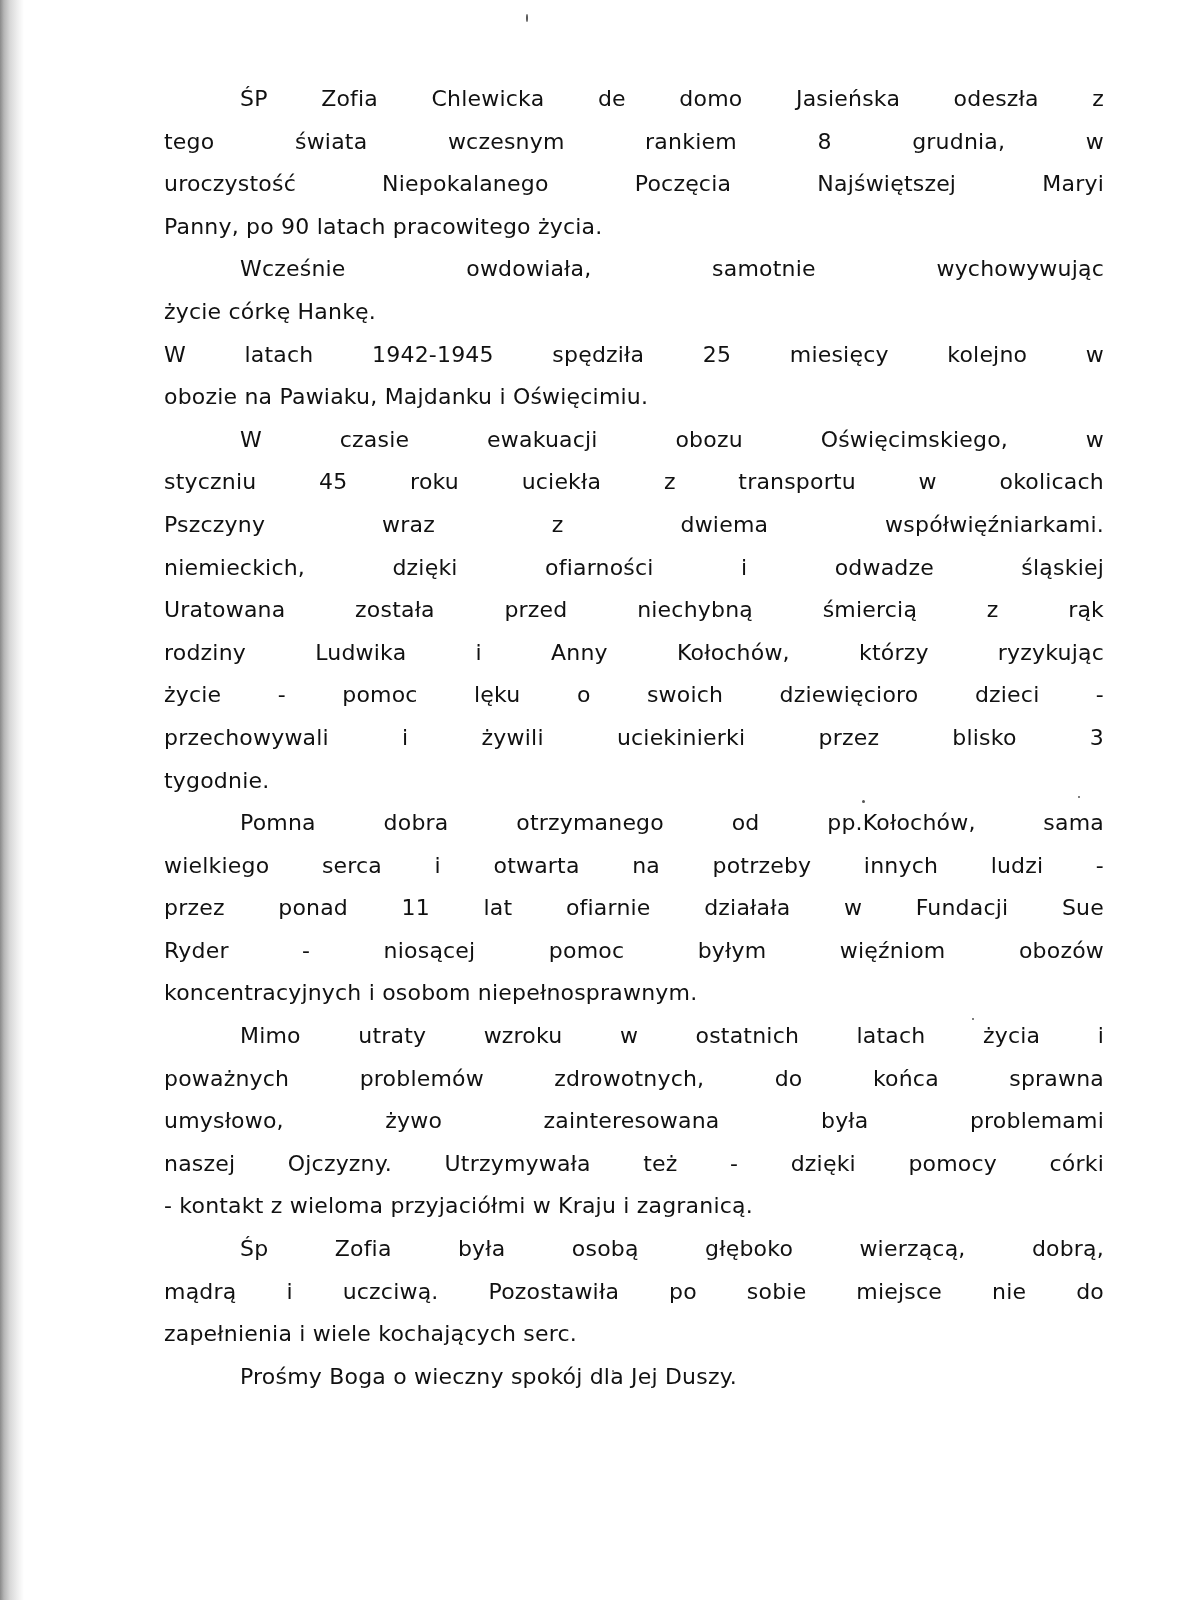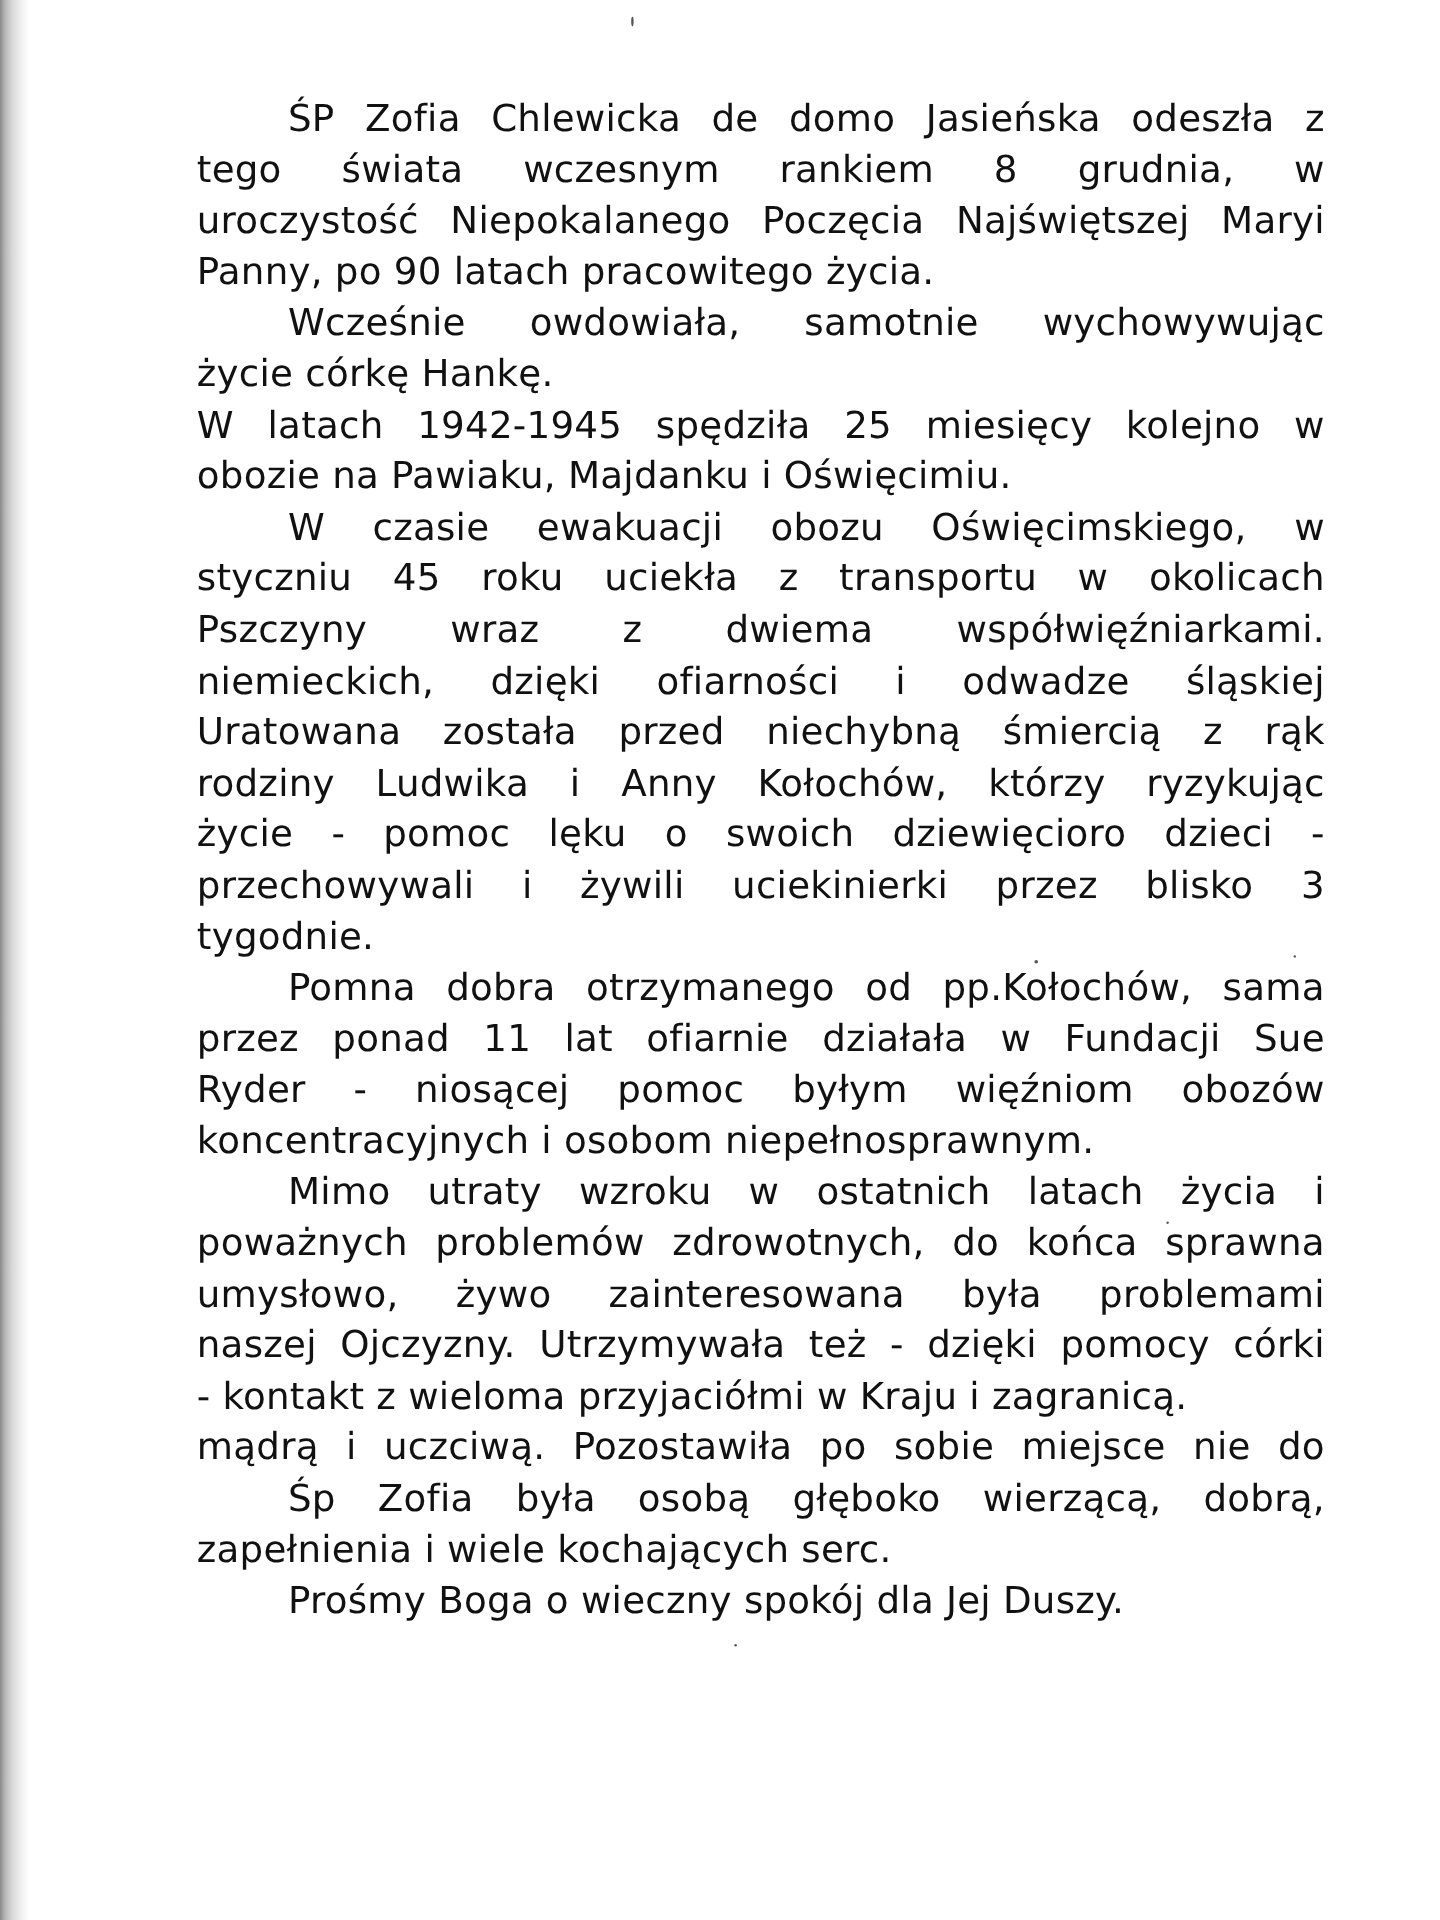--- a/index.html
+++ b/index.html
@@ -24,21 +24,21 @@
       background: linear-gradient(to right, #8a8a8a 0px, #b5b5b5 4px, #d8d8d8 10px, #f0f0f0 18px, #ffffff 24px);
     }
     .page {
       position: absolute;
       left: 164px;
       top: 78px;
       width: 940px;
     }
     .line {
       display: block;
-      font-size: 31px;
+      font-size: 22px;
       line-height: 42.6px;
       height: 42.6px;
       white-space: nowrap;
       letter-spacing: 0.2px;
       font-weight: 400;
       font-family: "DejaVu Sans", sans-serif;
     }
     .line.justify {
       text-align: justify;
       text-align-last: justify;
@@ -80,34 +80,35 @@
       <span class="line justify">Pszczyny wraz z dwiema współwięźniarkami.</span>
       <span class="line justify">niemieckich, dzięki ofiarności i odwadze śląskiej</span>
       <span class="line justify">Uratowana została przed niechybną śmiercią z rąk</span>
       <span class="line justify">rodziny Ludwika i Anny Kołochów, którzy ryzykując</span>
       <span class="line justify">życie - pomoc lęku o swoich dziewięcioro dzieci -</span>
       <span class="line justify">przechowywali i żywili uciekinierki przez blisko 3</span>
       <span class="line">tygodnie.</span>
     </div>
     <div>
       <span class="line indent justify">Pomna dobra otrzymanego od pp.Kołochów, sama</span>
+      <span class="line justify">wielkiego serca i otwarta na potrzeby innych ludzi -</span>
       <span class="line justify">przez ponad 11 lat ofiarnie działała w Fundacji Sue</span>
       <span class="line justify">Ryder - niosącej pomoc byłym więźniom obozów</span>
       <span class="line">koncentracyjnych i osobom niepełnosprawnym.</span>
     </div>
     <div>
       <span class="line indent justify">Mimo utraty wzroku w ostatnich latach życia i</span>
       <span class="line justify">poważnych problemów zdrowotnych, do końca sprawna</span>
       <span class="line justify">umysłowo, żywo zainteresowana była problemami</span>
       <span class="line justify">naszej Ojczyzny. Utrzymywała też - dzięki pomocy córki</span>
       <span class="line">- kontakt z wieloma przyjaciółmi w Kraju i zagranicą.</span>
     </div>
     <div>
+      <span class="line indent justify">Śp Zofia była osobą głęboko wierzącą, dobrą,</span>
       <span class="line justify">mądrą i uczciwą. Pozostawiła po sobie miejsce nie do</span>
-      <span class="line indent justify">Śp Zofia była osobą głęboko wierzącą, dobrą,</span>
       <span class="line">zapełnienia i wiele kochających serc.</span>
     </div>
     <div>
       <span class="line indent">Prośmy Boga o wieczny spokój dla Jej Duszy.</span>
     </div>
   </div>
 
 <span class="speck" style="left:526px;top:14px;width:2px;height:8px;"></span>
 <span class="speck" style="left:862px;top:800px;"></span>
 <span class="speck" style="left:1078px;top:796px;width:2px;height:2px;"></span>

